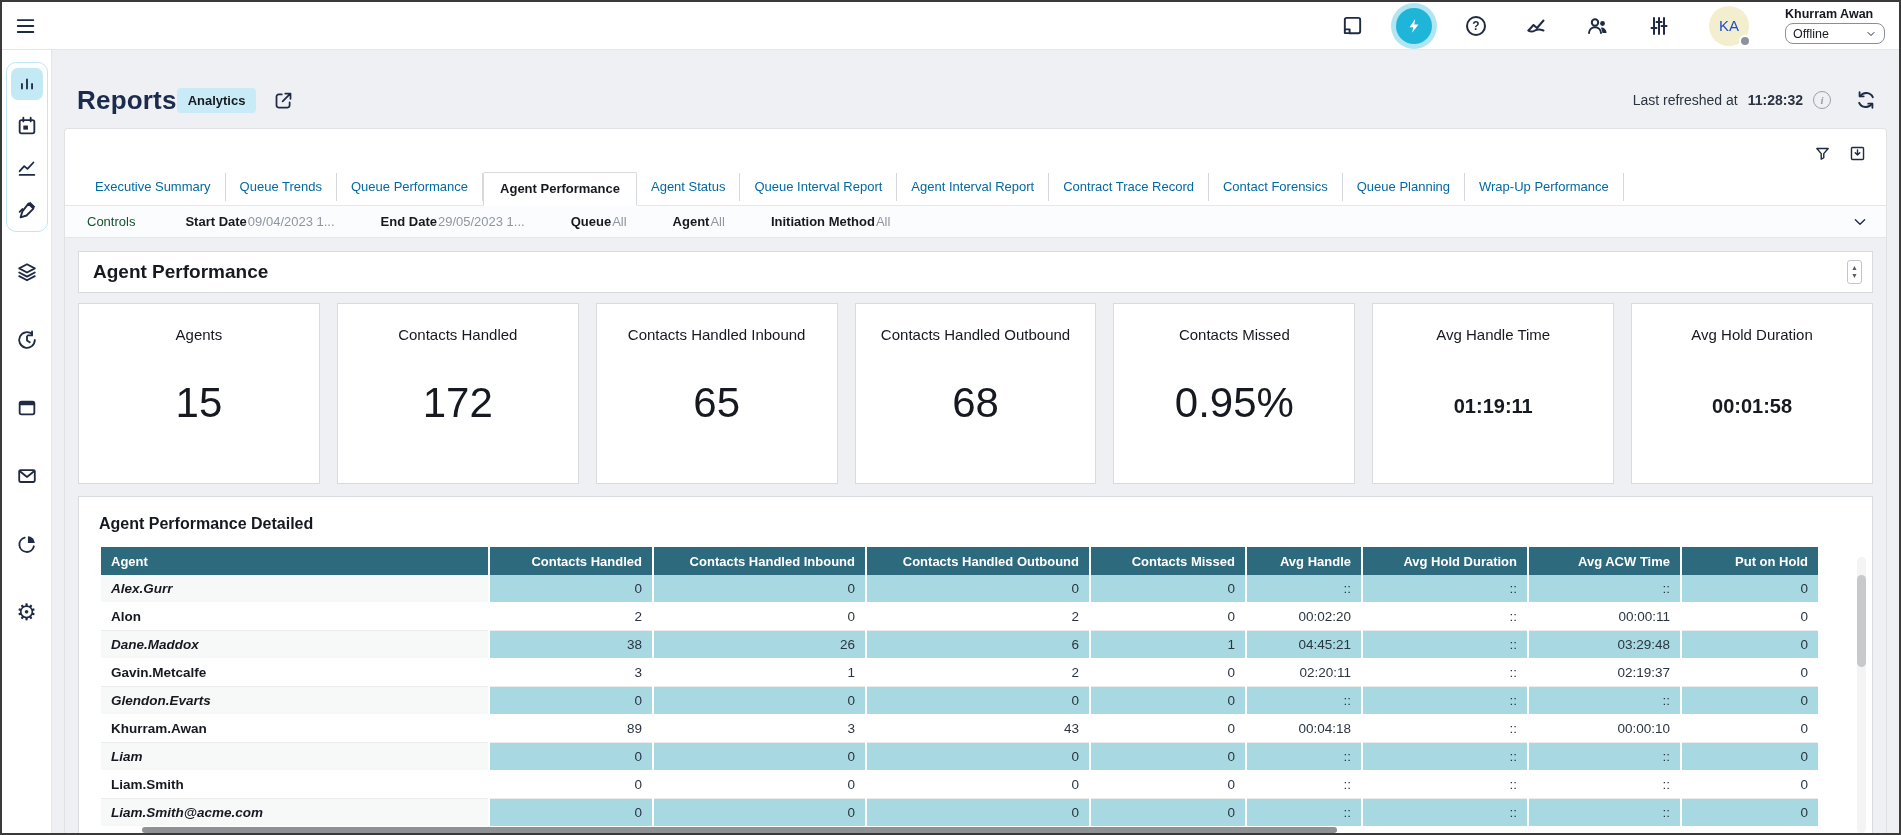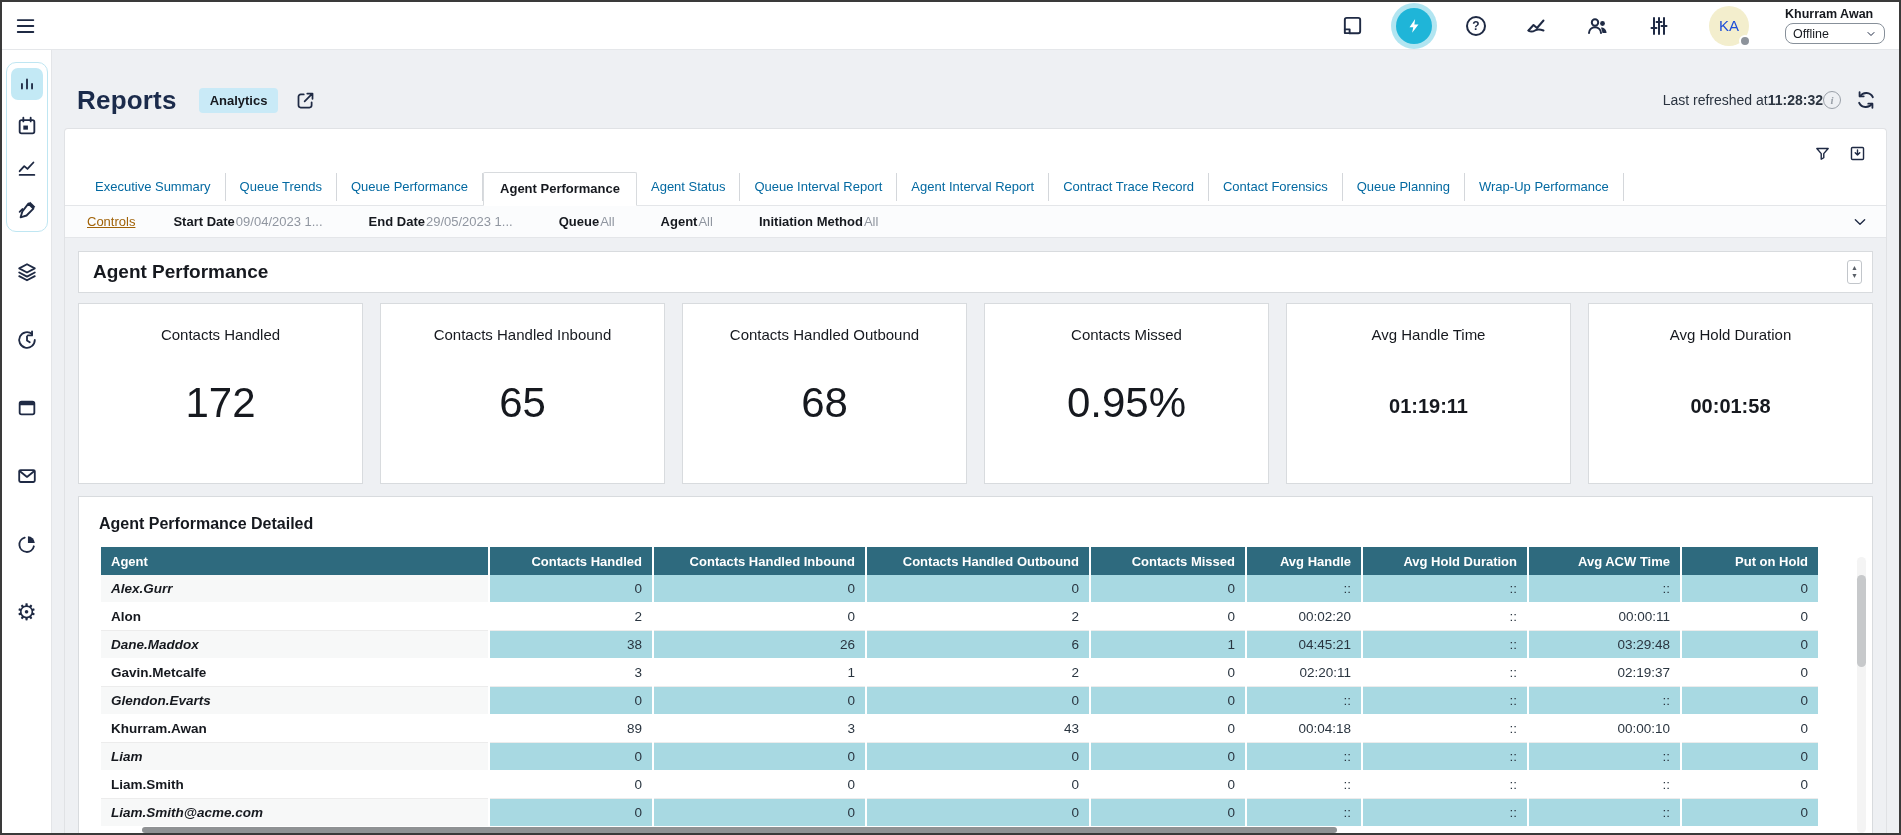--- a/index.html
+++ b/index.html
@@ -63,25 +63,25 @@
     display:flex; align-items:center; justify-content:center; cursor:pointer;
   }
   .side-item.active { background:#c3e9f5; }
   .side-rest { display:flex; flex-direction:column; gap:36px; align-items:center; }
 
   
   .main { position:absolute; left:50px; top:48px; right:0; bottom:0; background:#eef0f3; }
   .page-header { height:100px; display:flex; align-items:center; padding:0 22px 0 25px; }
   .page-title { font-size:26px; font-weight:700; color:#1b2b4b; letter-spacing:0.2px; }
   .badge {
-    margin-left:22px; background:#c9eaf7; color:#16191f;
+    background:#c9eaf7; color:#16191f;
     font-size:13px; font-weight:600; padding:5px 11px; border-radius:4px;
   }
   .ext-link { margin-left:17px; cursor:pointer; }
-  .refresh-area { margin-left:auto; display:flex; align-items:center; font-size:14px; color:#2b3440; }
+  .refresh-area { margin-left:auto; display:flex; align-items:center; gap:10px; font-size:14px; color:#2b3440; }
   .refresh-time { font-weight:700; }
   .info-circle {
     width:18px; height:18px; border-radius:50%; border:1.5px solid #9aa0a8;
     color:#9aa0a8; font-size:11px; display:flex; align-items:center; justify-content:center;
     font-family:"Liberation Serif", serif; font-style:italic; font-weight:700;
   }
   .refresh-btn { margin-left:14px; cursor:pointer; }
 
   
   .panel {
@@ -104,21 +104,21 @@
   .tab.active {
     color:#16191f; font-weight:700; background:#fff;
     border:1px solid #d8dbde; border-bottom:1px solid #ffffff;
     margin-bottom:-1px; padding:9px 16px 10px 16px; border-radius:2px 2px 0 0;
   }
 
   .controls {
     height:32px; background:#fbfcfd; border-bottom:1px solid #e4e6e9;
     display:flex; align-items:center; padding:0 18px 0 22px; font-size:13px; gap:0;
   }
-  .controls-label { color:#a16207; margin-right:38px;text-decoration:underline; }
+  .controls-label { color:#14532d; margin-right:50px; }
   .filter-item { display:flex; align-items:center; gap:1px; margin-right:46px; cursor:pointer; }
   .filter-label { font-weight:700; color:#16191f; white-space:nowrap; }
   .filter-value { color:#9096a0; white-space:nowrap; }
   .controls-chevron { margin-left:auto; cursor:pointer; }
 
   .panel-body { flex:1; background:#eef0f3; padding:13px 13px 0 13px; display:flex; flex-direction:column; overflow:hidden; }
 
   .section-titlebar {
     background:#fff; border:1px solid #d8dbde; height:42px;
     display:flex; align-items:center; padding:0 10px 0 14px; margin-bottom:10px;
@@ -382,20 +382,24 @@
       <div class="section-titlebar">
         <span class="section-title">Agent Performance</span>
         <span class="spinner">
             <span>▲</span>
             <span>▼</span>
           </span>
       </div>
 
       <div class="cards" id="cards">
           <div class="card">
+            <div class="card-title">Agents</div>
+            <div class="card-value">15</div>
+          </div>
+          <div class="card">
             <div class="card-title">Contacts Handled</div>
             <div class="card-value">172</div>
           </div>
           <div class="card">
             <div class="card-title">Contacts Handled Inbound</div>
             <div class="card-value">65</div>
           </div>
           <div class="card">
             <div class="card-title">Contacts Handled Outbound</div>
             <div class="card-value">68</div>

